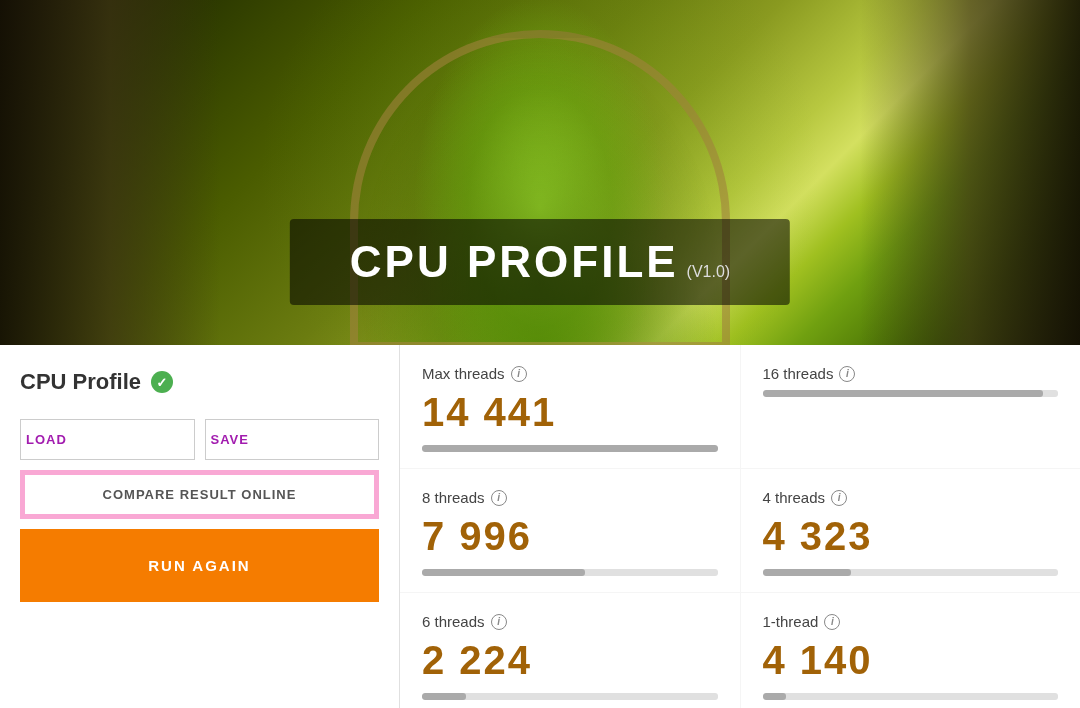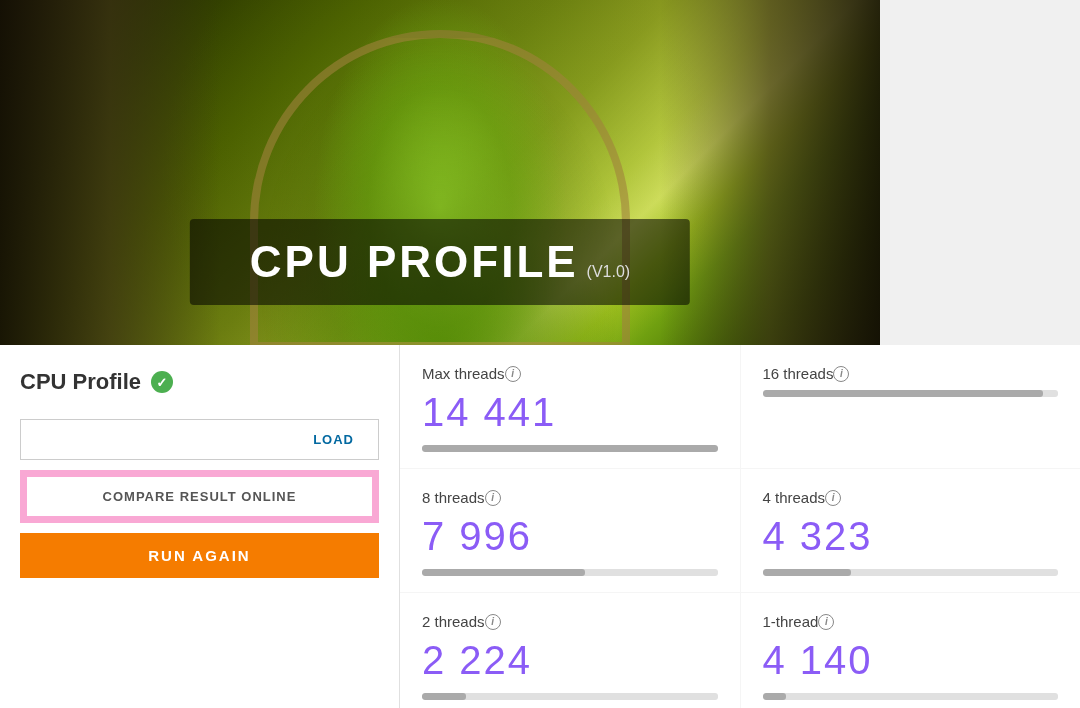--- a/index.html
+++ b/index.html
@@ -1,19 +1,19 @@
 <!DOCTYPE html>
 <html><head>
   <meta charset="utf-8">
   <style>
     * { margin: 0; padding: 0; box-sizing: border-box; }
     body { font-family: Arial, sans-serif; width: 1080px; height: 708px; overflow: hidden; background: #f0f0f0; }
 
     .hero {
-      width: 880px;
+      width: 1080px;
       height: 345px;
       background: linear-gradient(135deg, #1a1a00 0%, #2d3a00 15%, #4a5c00 30%, #6b7c10 45%, #8a9a20 55%, #b8c840 65%, #d4e060 70%, #a0c020 75%, #70a010 80%, #3a6000 90%, #1a2a00 100%);
       position: relative;
       display: flex;
       align-items: center;
       justify-content: center;
       overflow: hidden;
     }
 
     .hero::before {
@@ -120,48 +120,48 @@
     }
 
     .button-row {
       display: flex;
       gap: 10px;
       margin-bottom: 10px;
     }
 
     .btn-load, .btn-save {
       flex: 1;
-      padding: 12px 24px;
+      padding: 12px 5px;
       border: 1px solid #cccccc;
       background: #ffffff;
-      color: #0369a1;
+      color: #a21caf;
       font-size: 13px;
       font-weight: bold;
       letter-spacing: 1px;
       cursor: pointer;
-      text-align: right;
+      text-align: left;
     }
 
     .btn-compare {
       width: 100%;
       padding: 12px 10px;
-      border: 7px solid #f9a8d4;
+      border: 5px solid #f9a8d4;
       background: #ffffff;
       color: #555555;
       font-size: 13px;
       font-weight: bold;
       letter-spacing: 1px;
       cursor: pointer;
       text-align: center;
       margin-bottom: 10px;
     }
 
     .btn-run {
       width: 100%;
-      padding: 14px 10px;
+      padding: 28px 10px;
       border: none;
       background: #f57c00;
       color: #ffffff;
       font-size: 15px;
       font-weight: bold;
       letter-spacing: 2px;
       cursor: pointer;
       text-align: center;
     }
 
@@ -178,40 +178,41 @@
       background: #ffffff;
       padding: 20px 22px 16px 22px;
     }
 
     .metric-label {
       font-size: 15px;
       color: #444444;
       margin-bottom: 8px;
       display: flex;
       align-items: center;
+      gap: 6px;
     }
 
     .info-icon {
       width: 16px;
       height: 16px;
       border-radius: 50%;
       border: 1.5px solid #888;
       display: inline-flex;
       align-items: center;
       justify-content: center;
       font-size: 10px;
       color: #888;
       font-style: italic;
       font-weight: bold;
     }
 
     .metric-value {
       font-size: 40px;
-      font-weight: normal;
-      color: #8b5cf6;
+      font-weight: bold;
+      color: #a16207;
       letter-spacing: 2px;
       margin-bottom: 10px;
     }
 
     .metric-bar-track {
       height: 7px;
       background: #e0e0e0;
       border-radius: 3px;
       overflow: hidden;
     }
@@ -237,20 +238,21 @@
 <div class="content-area">
 
   <div class="left-panel">
     <div class="cpu-profile-header">
       <span class="cpu-profile-title">CPU Profile</span>
       <span class="check-icon">✓</span>
     </div>
 
     <div class="button-row">
       <button class="btn-load">LOAD</button>
+      <button class="btn-save">SAVE</button>
     </div>
     <button class="btn-compare">COMPARE RESULT ONLINE</button>
     <button class="btn-run">RUN AGAIN</button>
   </div>
 
   <div class="right-panel" id="metrics-grid">
   <div class="metric-card">
     <div class="metric-label">
       <span>Max threads</span>
       <span class="info-icon">i</span>
@@ -284,21 +286,21 @@
       <span>4 threads</span>
       <span class="info-icon">i</span>
     </div>
     <div class="metric-value">4 323</div>
     <div class="metric-bar-track">
       <div class="metric-bar-fill" style="width:30%"></div>
     </div>
   </div>
       <div class="metric-card">
     <div class="metric-label">
-      <span>2 threads</span>
+      <span>6 threads</span>
       <span class="info-icon">i</span>
     </div>
     <div class="metric-value">2 224</div>
     <div class="metric-bar-track">
       <div class="metric-bar-fill" style="width:15%"></div>
     </div>
   </div>
       <div class="metric-card">
     <div class="metric-label">
       <span>1-thread</span>

